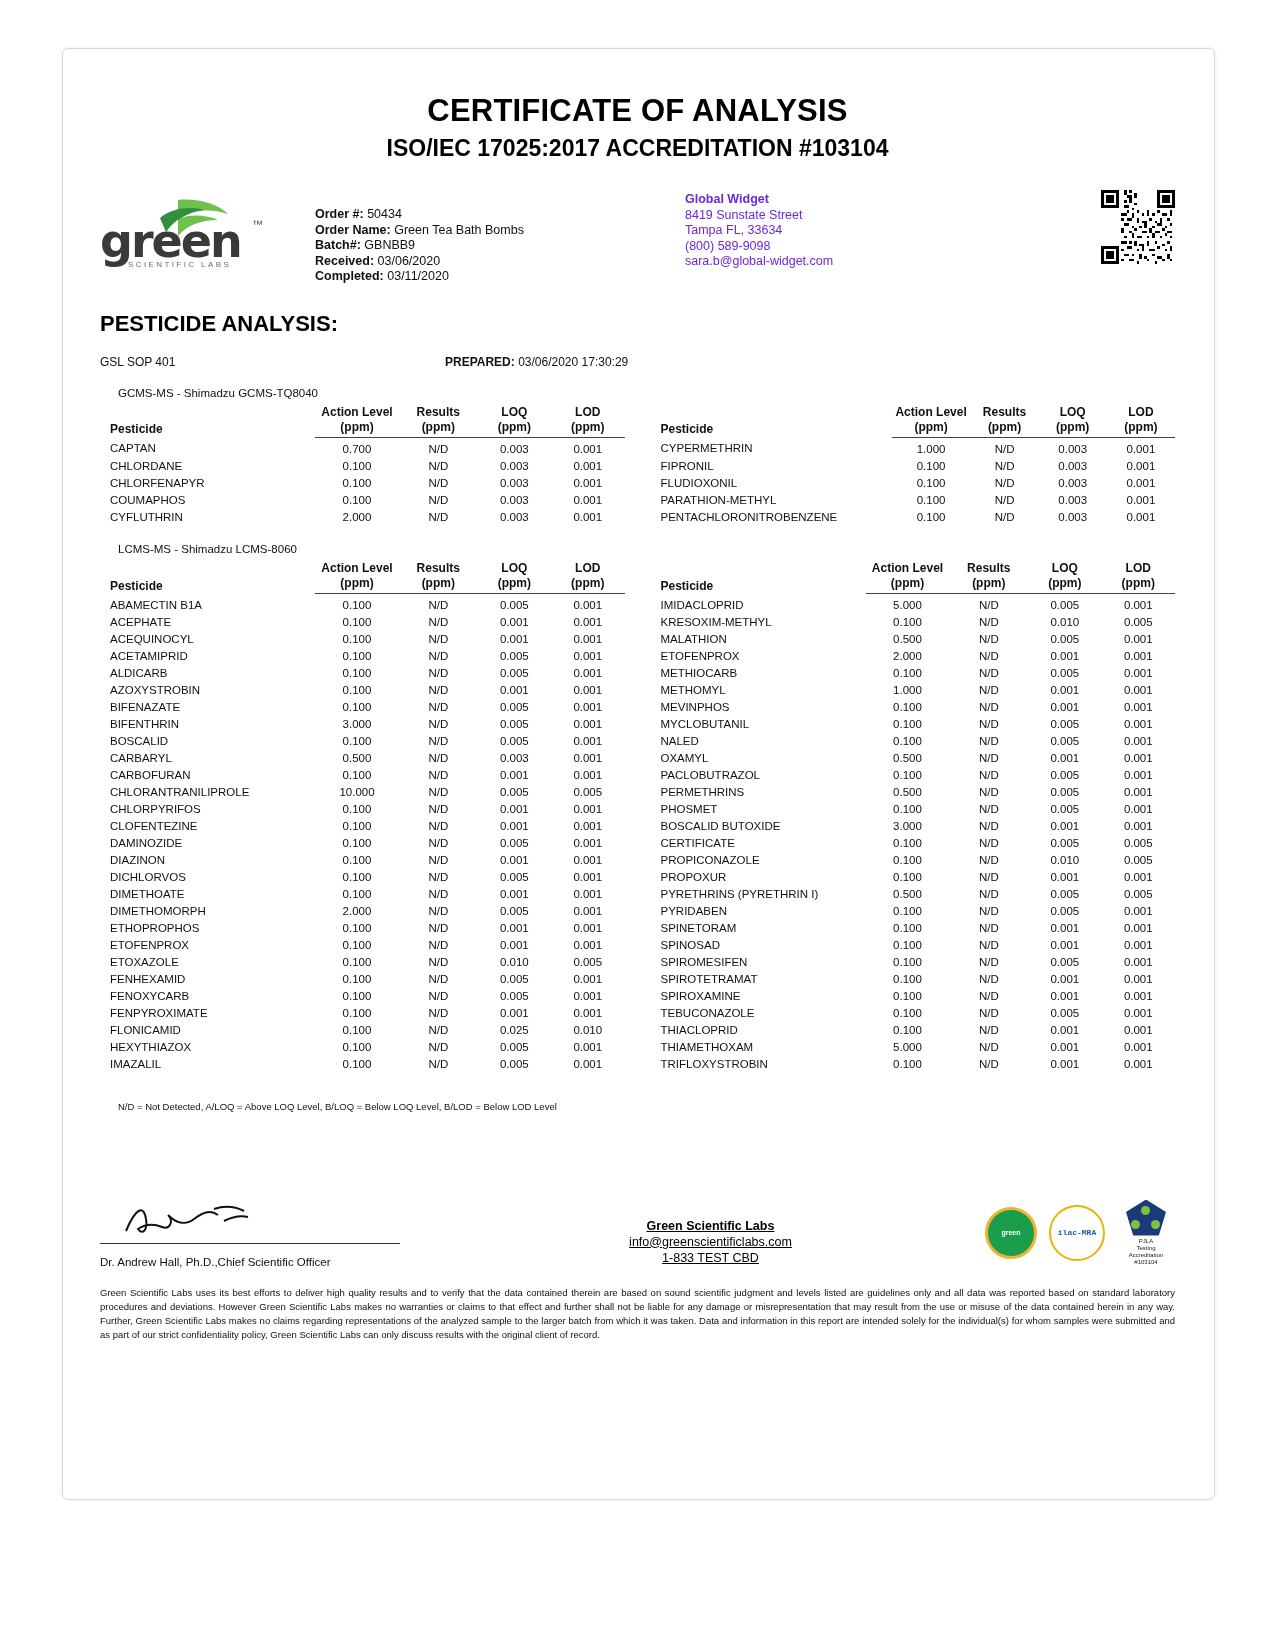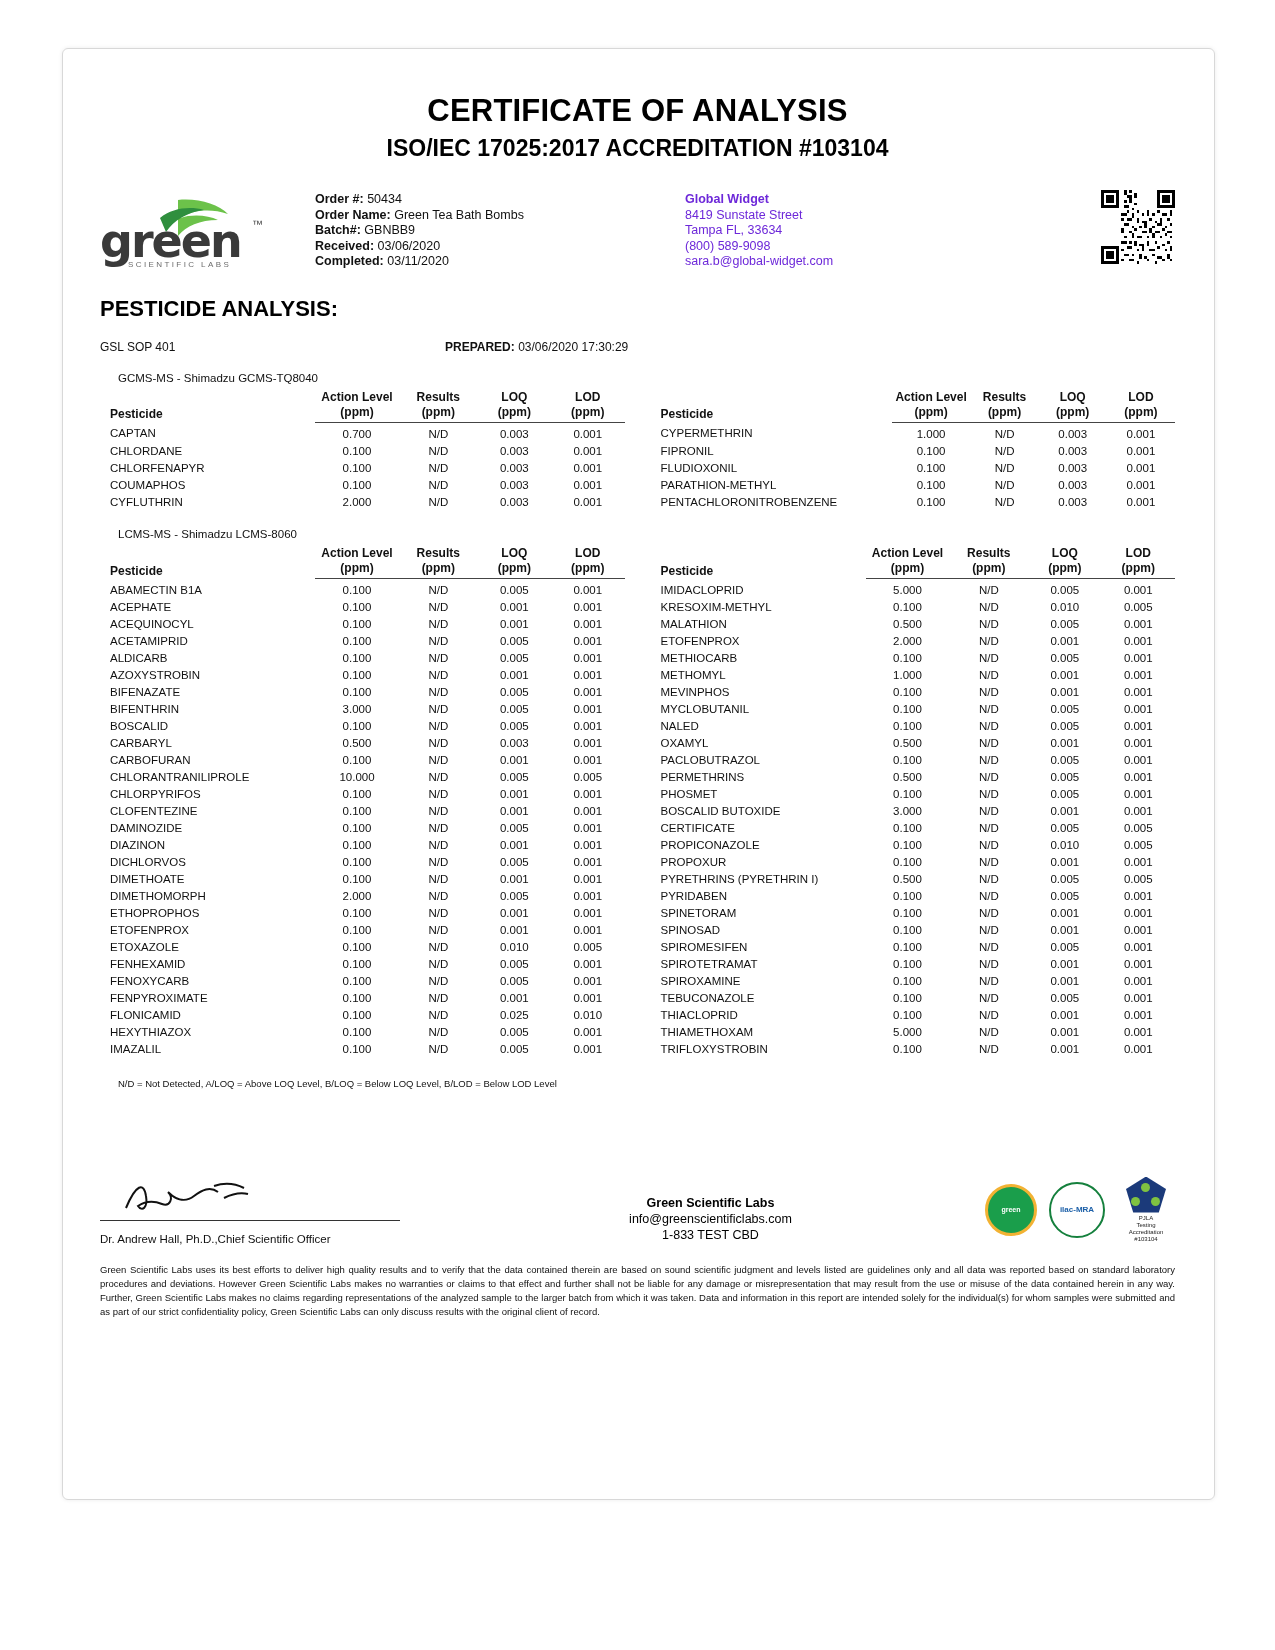--- a/index.html
+++ b/index.html
@@ -61,21 +61,21 @@
   }
   .logo-sub {
     font-size: 8px;
     letter-spacing: 2.4px;
     color: #6b6b6b;
     margin-top: -4px;
     margin-left: 28px;
   }
   .tm { font-size: 11px; vertical-align: super; color:#3a3a3a; }
 
-  .order-cell { width: 370px; font-size: 12.5px; line-height: 15.5px; color:#111; padding-top: 8px;}
+  .order-cell { width: 370px; font-size: 12.5px; line-height: 15.5px; color:#111; padding-top: 8px; margin-top: 15px;}
   .order-cell b { font-weight: bold; }
   .client-cell { width: 330px; font-size: 12.5px; line-height: 15.5px; color:#6d28d9; padding-top: 8px;}
   .client-name { font-weight: bold; }
   .qr-cell { flex: 1; display:flex; justify-content:flex-end; padding-top: 6px;}
   .qr {
     width: 74px; height: 74px;
   }
 
   .section-title {
     font-size: 22px;
@@ -124,21 +124,21 @@
   table.ptbl tbody tr:first-child td { padding-top: 4px; }
   col.c-name { width: 41%; }
   col.c-al { width: 16%; }
   col.c-res { width: 15%; }
   col.c-loq { width: 14%; }
   col.c-lod { width: 14%; }
 
   .footnote {
     font-size: 9.5px;
     color: #111;
-    margin: 20px 0 0 18px;
+    margin: 28px 0 0 18px;
   }
 
   .sig-area {
     display: flex;
     align-items: flex-end;
     margin-top: 88px;
   }
   .sig-block { width: 300px; margin-right: 36px;}
   .sig-img {
     height: 42px;
@@ -150,40 +150,41 @@
     letter-spacing: 1px;
   }
   .sig-line { border-top: 1px solid #333; }
   .sig-name { font-size: 11.5px; margin-top: 12px; color:#111;}
   .lab-block {
     flex: 1;
     text-align: center;
     font-size: 12.5px;
     line-height: 16px;
     padding-bottom: 2px;
+    text-decoration: underline;
   }
   .lab-name { font-weight: bold; }
   .badges { display:flex; align-items:center; gap: 12px; padding-bottom: 2px;}
   .badge-circle {
     width: 52px; height: 52px; border-radius: 50%;
     background: #1a9e4b;
     color: #fff;
     font-size: 7px;
     font-weight: bold;
     display:flex; align-items:center; justify-content:center;
     text-align:center;
     border: 3px solid #f2b233;
     box-sizing: border-box;
   }
   .badge-ilac {
     width: 52px; height: 52px; border-radius: 50%;
-    border: 2px solid #15803d;
+    border: 2px solid #eab308;
     color: #1b5fa8;
     font-size: 8px; font-weight: bold;
-    display:flex; align-items:center; justify-content:center;
+    display:flex; align-items:center; justify-content:center;font-family:Liberation Mono, monospace;
   }
   .badge-pjla {
     width: 58px;
     text-align:center;
     font-size: 6px;
     color: #222;
     line-height: 7px;
   }
   .pjla-mark {
     width: 40px; height: 36px; margin: 0 auto 2px auto;

